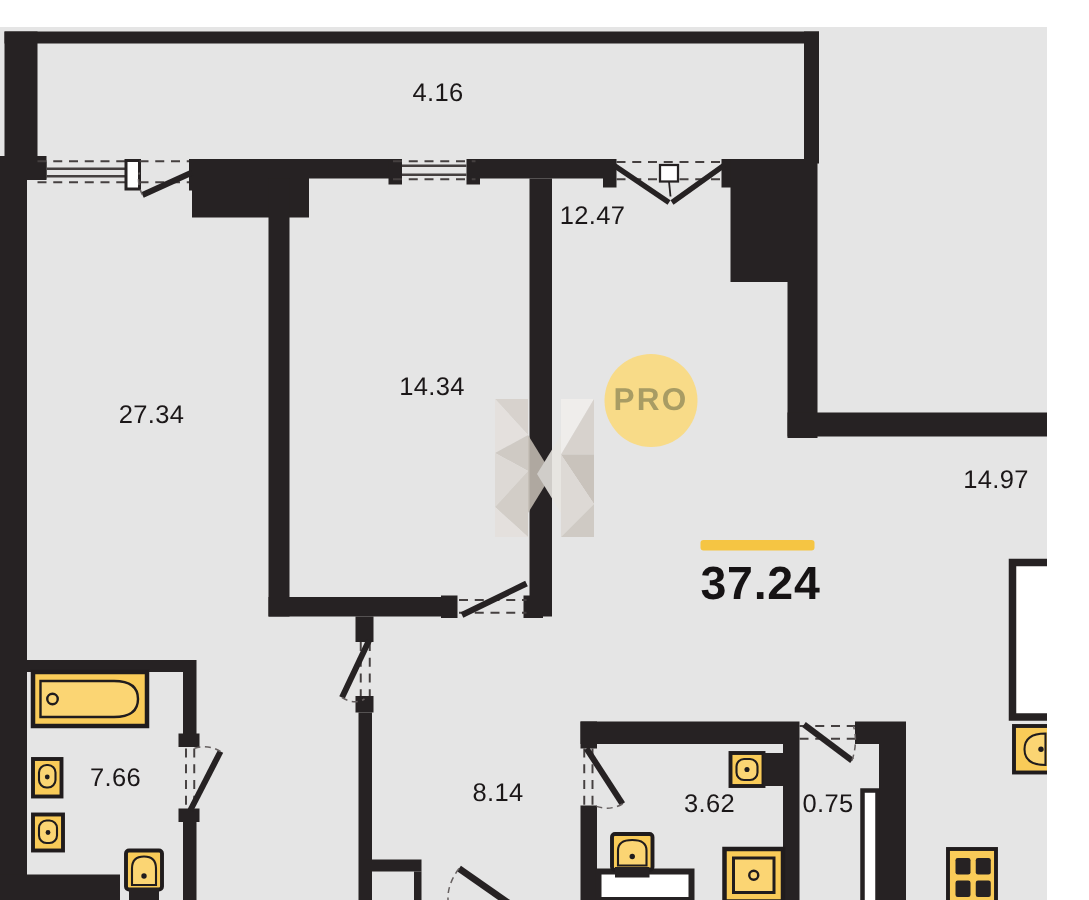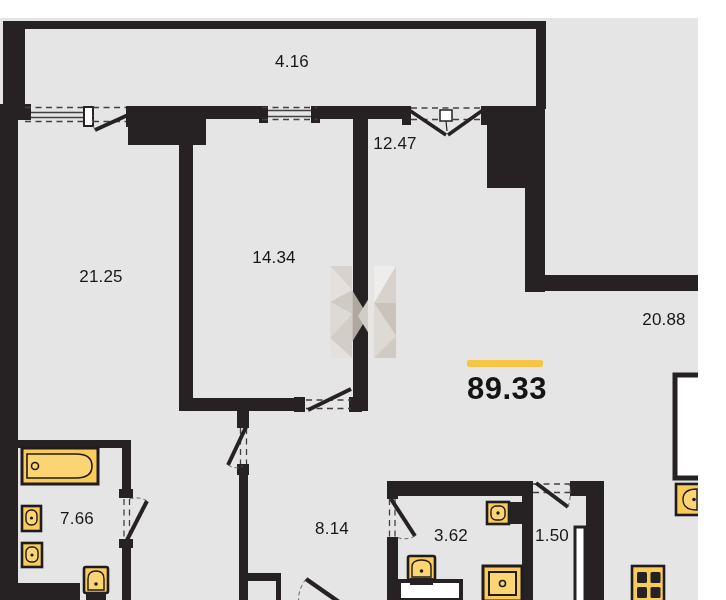--- a/index.html
+++ b/index.html
@@ -228,24 +228,25 @@
       <rect x="632" y="548" width="32" height="36" fill="#F9CB58" stroke="#201C1D" stroke-width="2.6"></rect>
       <rect x="637" y="554" width="10" height="11" rx="1.5" fill="#262223"></rect>
       <rect x="650.5" y="554" width="10" height="11" rx="1.5" fill="#262223"></rect>
       <rect x="637" y="569" width="10" height="11" rx="1.5" fill="#262223"></rect>
       <rect x="650.5" y="569" width="10" height="11" rx="1.5" fill="#262223"></rect>
     </g>
   </g>
 </svg>
 
   <div class="room-label" style="left:292px;top:44px">4.16</div>
-  <div class="room-label" style="left:101px;top:259px">21.25</div>
-  <div class="room-label" style="left:274px;top:240px">14.34</div>
+  <div class="room-label" style="left:101px;top:259px">27.34</div>
+  <div class="room-label" style="left:288px;top:240px">14.34</div>
   <div class="room-label" style="left:395px;top:126px">12.47</div>
-  <div class="room-label" style="left:664px;top:302px">20.88</div>
+  <div class="room-label" style="left:664px;top:302px">14.97</div>
   <div class="room-label" style="left:77px;top:501px">7.66</div>
   <div class="room-label" style="left:332px;top:511px">8.14</div>
-  <div class="room-label" style="left:451px;top:518px">3.62</div>
-  <div class="room-label" style="left:552px;top:518px">1.50</div>
-
+  <div class="room-label" style="left:473px;top:518px">3.62</div>
+  <div class="room-label" style="left:552px;top:518px">0.75</div>
+
+  <div class="pro-badge">PRO</div>
   <div class="total-bar"></div>
-  <div class="total-area">89.33</div>
+  <div class="total-area">37.24</div>
 </div>
 
 </body></html>

